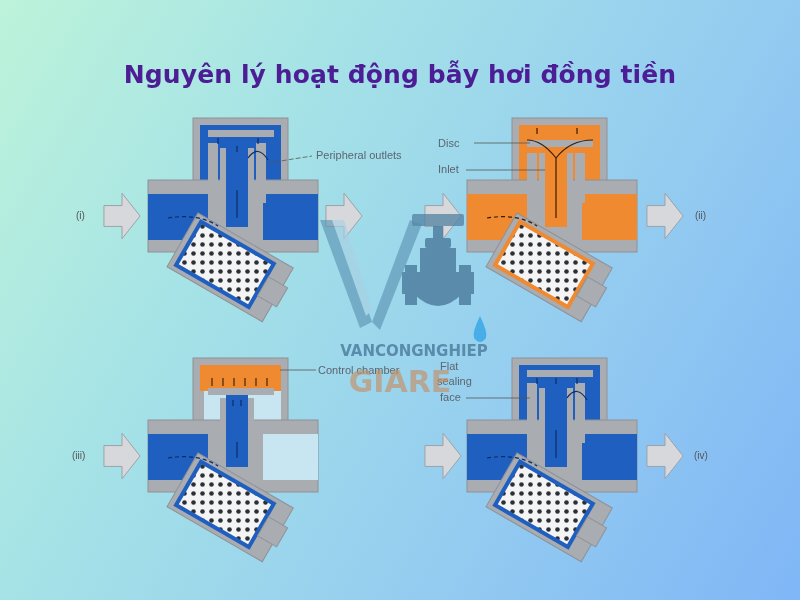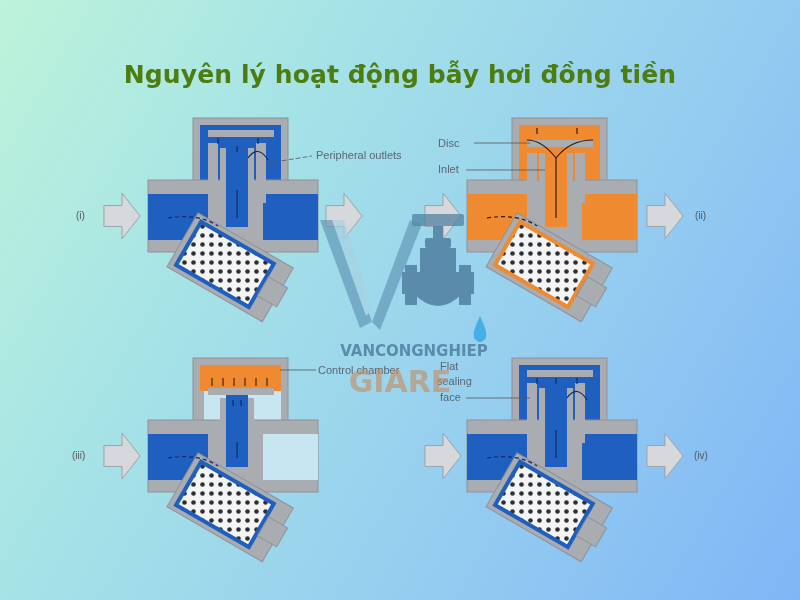--- a/index.html
+++ b/index.html
@@ -4,21 +4,21 @@
 <style>
   html, body { margin: 0; padding: 0; }
   body {
     width: 800px; height: 600px; overflow: hidden; position: relative;
     background: linear-gradient(120deg, #bdf3da 0%, #a6e3e6 30%, #95cdf0 65%, #7fb6f6 100%);
     font-family: "DejaVu Sans", sans-serif;
   }
   .title {
     position: absolute; left: 0; top: 60px; width: 800px; text-align: center;
     font-family: "DejaVu Sans", sans-serif; font-weight: bold; font-size: 25px;
-    color: #4d7c0f; letter-spacing: 0.1px;
+    color: #4c1d95; letter-spacing: 0.1px;
   }
   svg.stage { position: absolute; left: 0; top: 0; }
   .lbl { font-family: "Liberation Sans Narrow", "Liberation Sans", sans-serif; font-size: 11px; fill: #5b6670; }
   .stage-lbl { font-family: "Liberation Sans", sans-serif; font-size: 10px; fill: #555; }
   .wm-text { font-family: "DejaVu Sans", sans-serif; font-weight: bold; }
 </style>
 </head>
 <body>
 
 <div class="title">Nguyên lý hoạt động bẫy hơi đồng tiền</div>

